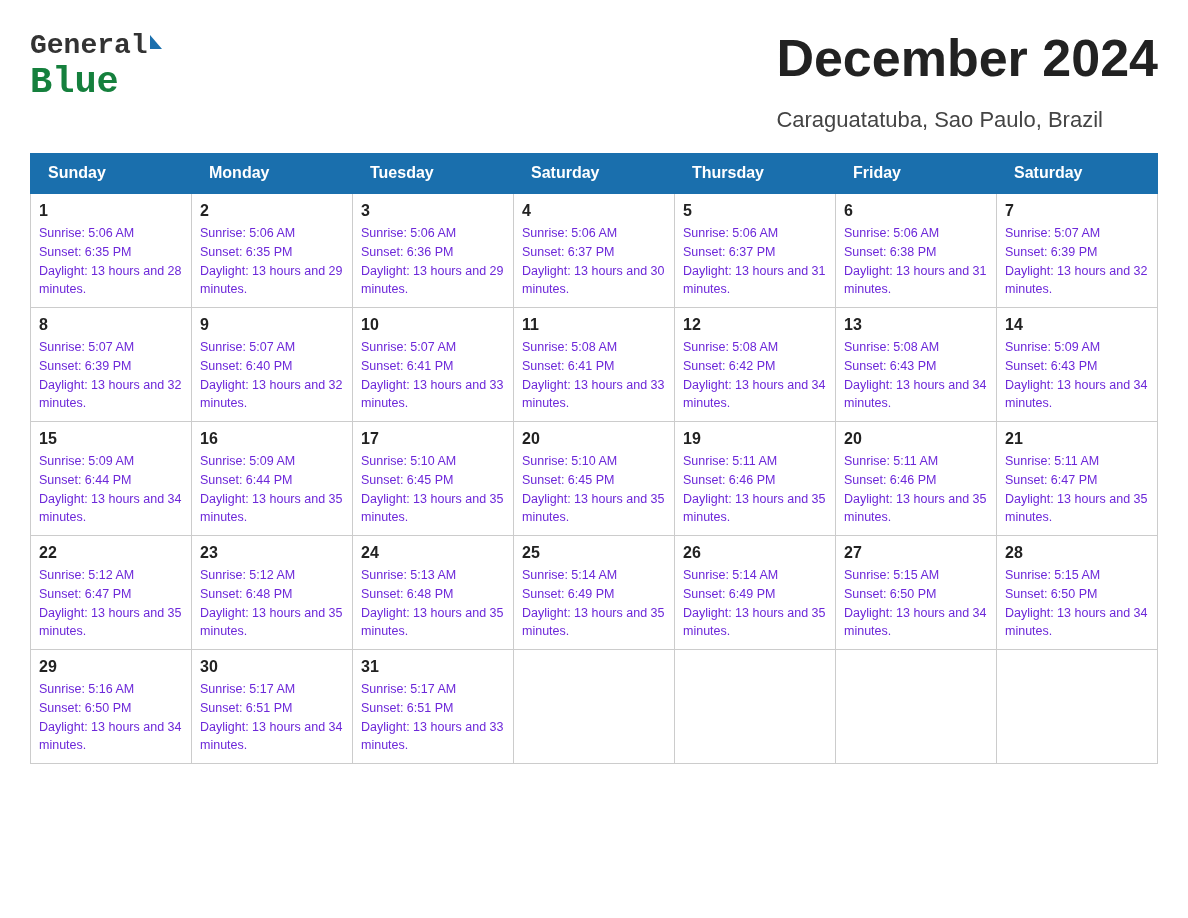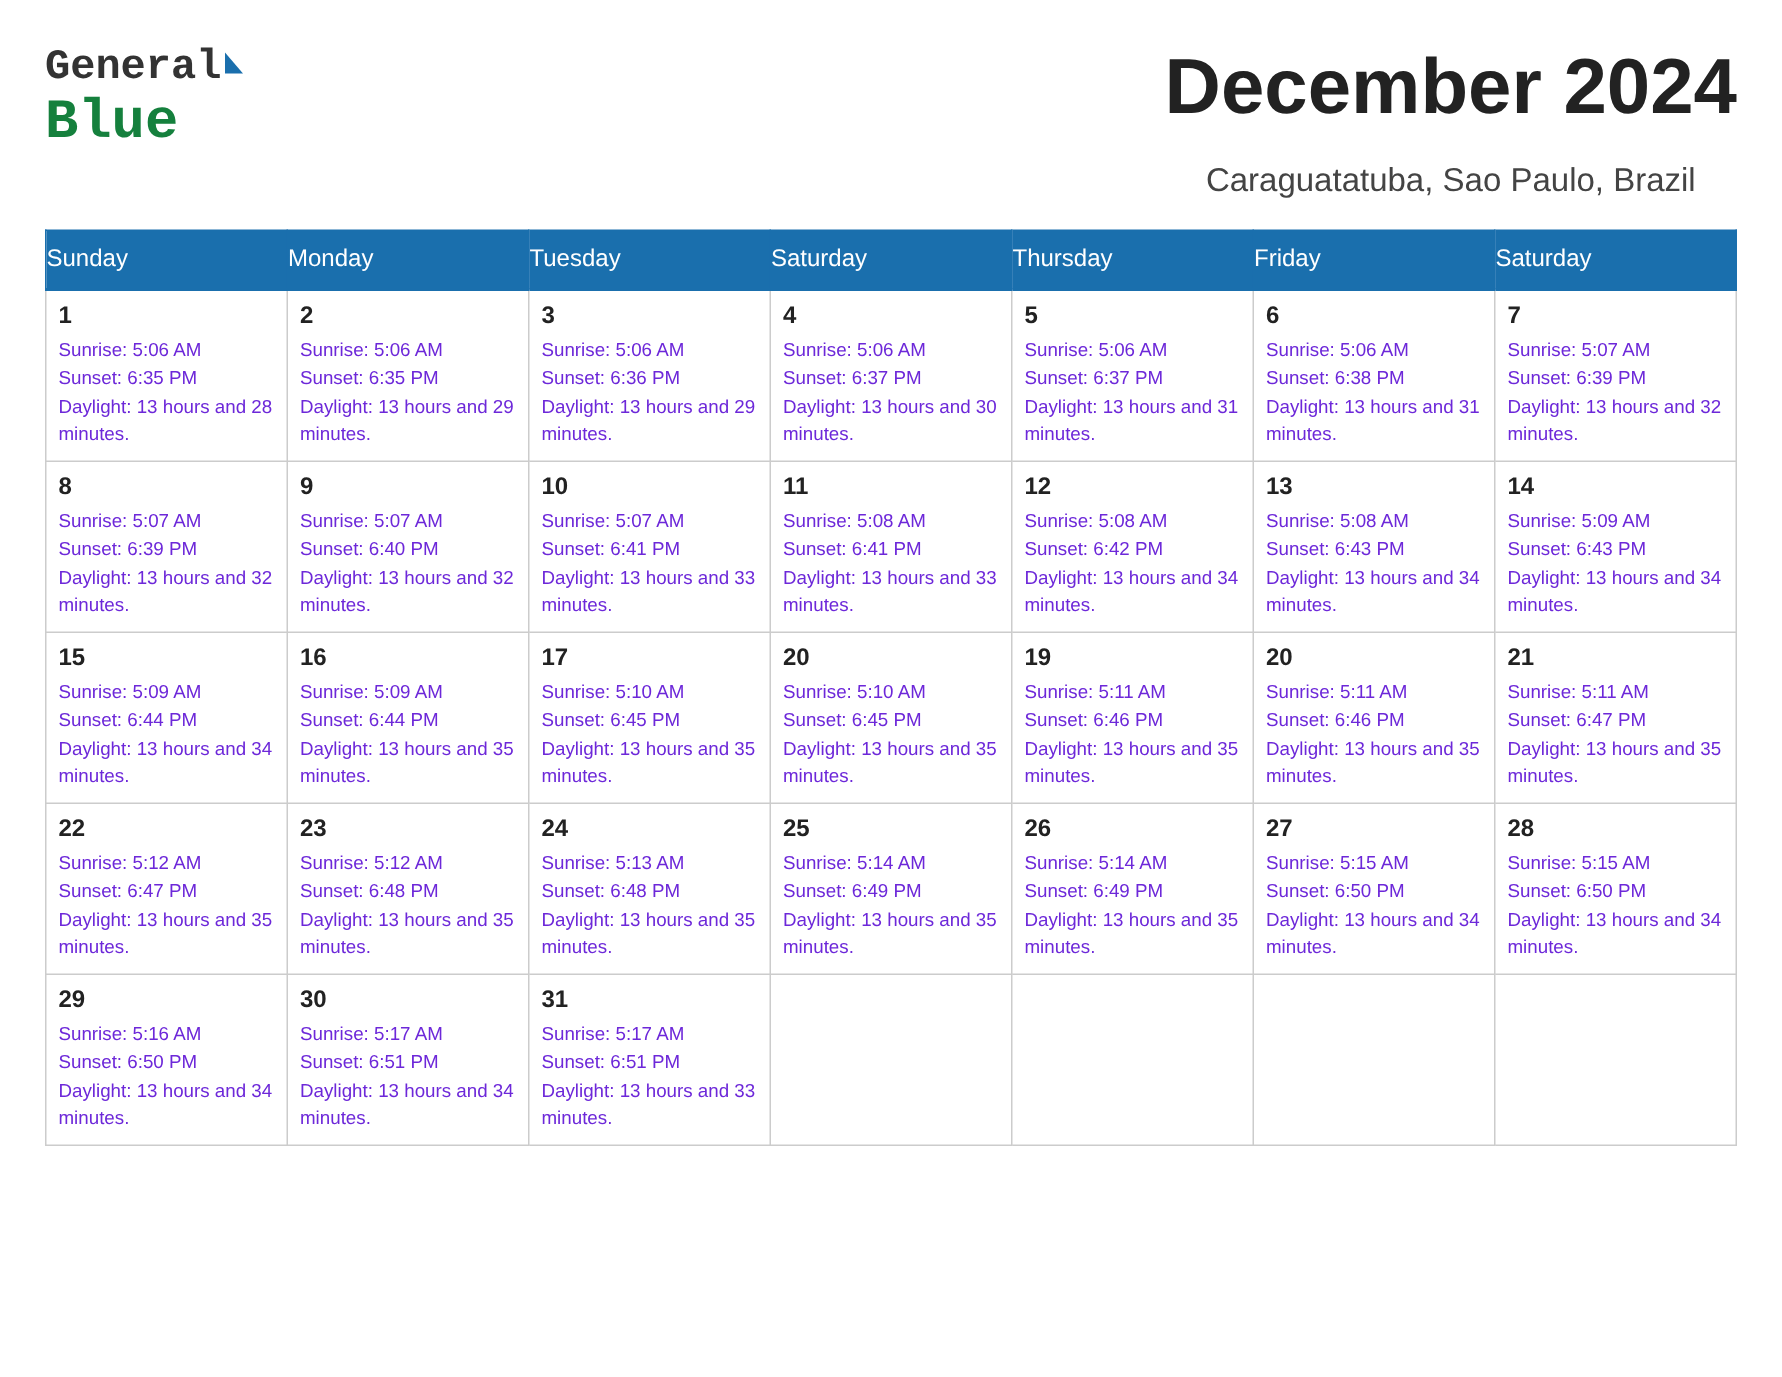--- a/index.html
+++ b/index.html
@@ -43,44 +43,44 @@
     .logo-triangle {
       width: 0;
       height: 0;
       border-left: 12px solid #1a6fad;
       border-top: 14px solid transparent;
       border-bottom: 0px solid transparent;
       margin-left: 2px;
       margin-bottom: 8px;
     }
     .title-section {
-      text-align: center;
+      text-align: left;
     }
     .month-title {
       font-size: 52px;
       font-weight: bold;
       color: #222;
       line-height: 1.1;
     }
     .location {
       font-size: 22px;
       color: #444;
       margin-top: 20px;
     }
     .calendar {
       width: 100%;
       border-collapse: collapse;
     }
     .calendar th {
       background-color: #1a6fad;
       color: #fff;
-      padding: 10px 0;
+      padding: 10px 17px;
       text-align: left;
       font-size: 16px;
-      font-weight: normal;
+      font-weight: bold;
       border: 1px solid #1a6fad;
     }
     .calendar td {
       vertical-align: top;
       padding: 8px;
       border: 1px solid #ccc;
       width: 14.28%;
       font-size: 13px;
       color: #333;
       height: 110px;

